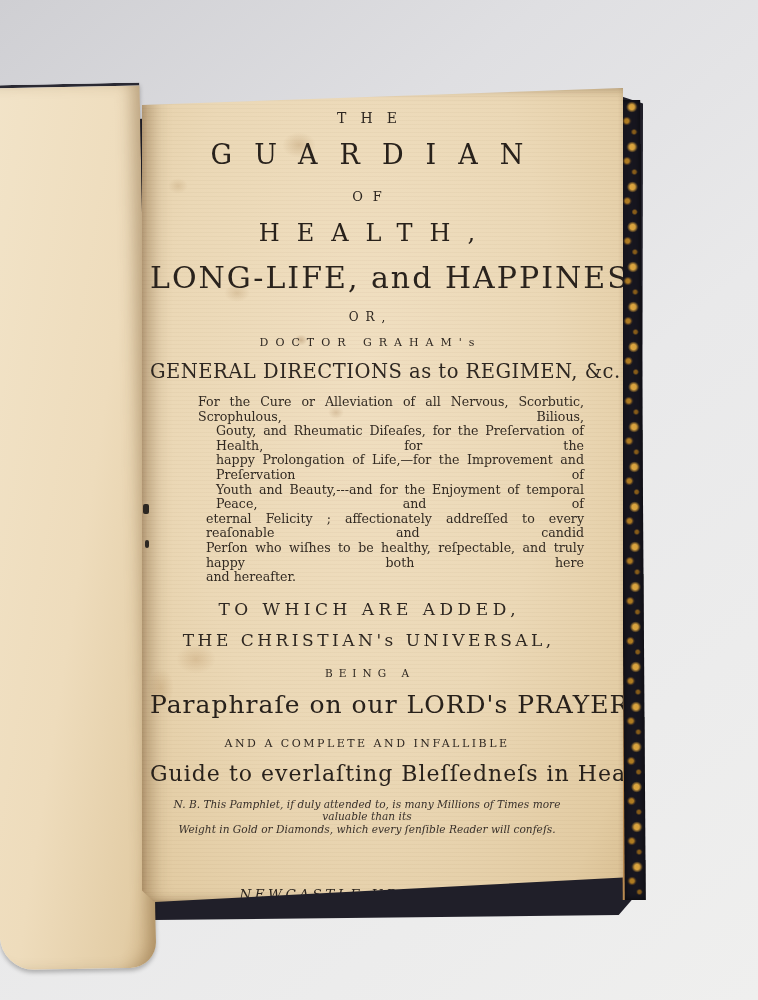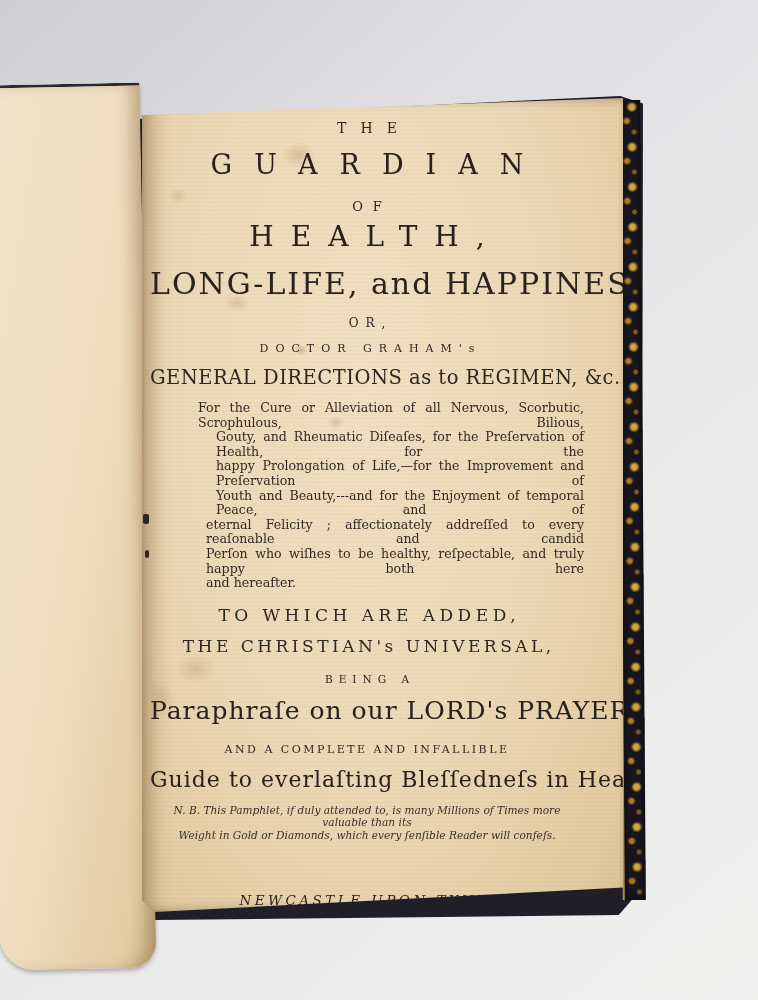--- a/index.html
+++ b/index.html
@@ -32,21 +32,21 @@
   .page-left{
     position:absolute;left:-8px;top:84px;width:156px;height:882px;
     transform:rotate(-1.1deg);
     background:linear-gradient(100deg,#f2e4c9 0%,#eedcbc 55%,#e3cda6 88%,#d5b98c 100%);
     border-top:3px solid #2a2932;
     border-radius:3px 0 26px 34px;
     box-shadow:inset -14px 0 16px -6px rgba(105,70,30,.38), 0 3px 4px rgba(0,0,0,.25);
   }
   
   .page-main{
-    position:absolute;left:142px;top:98px;width:481px;height:814px;
+    position:absolute;left:142px;top:88px;width:481px;height:814px;
     background:radial-gradient(ellipse at 46% 34%,#f0dfc1 0%,#ebd8b6 52%,#e2cba2 88%,#d9bf92 100%);
     clip-path:polygon(0% 2.1%,100% 0%,100% 97%,2.6% 100%,0% 98.6%);
     box-shadow:inset 16px 0 20px -8px rgba(95,60,25,.42), inset 0 -6px 10px -5px rgba(90,60,25,.35), inset 0 5px 8px -4px rgba(90,60,25,.3);
   }
   .paper-texture{
     position:absolute;inset:0;pointer-events:none;
     background:repeating-linear-gradient(180deg,rgba(120,85,40,.035) 0 1px,transparent 1px 4px);
     mix-blend-mode:multiply;
   }
   .stain{position:absolute;border-radius:50%;pointer-events:none;}
@@ -54,21 +54,21 @@
   
   .content{
     position:relative;margin-left:8px;width:434px;
     color:#2e2721;text-align:center;
     text-rendering:optimizeLegibility;
   }
   .ln{white-space:nowrap;}
   .l-the       {padding-top:22px;font-size:14px;letter-spacing:14px;text-indent:14px;}
   .l-guardian  {margin-top:13px;font-size:27px;letter-spacing:22px;text-indent:22px;color:#28211b;}
   .l-of        {margin-top:19px;font-size:13px;letter-spacing:10px;text-indent:10px;}
-  .l-health    {margin-top:6px;font-size:28px;letter-spacing:17px;text-indent:17px;color:#28211b;}
+  .l-health    {margin-top:15px;font-size:24px;letter-spacing:17px;text-indent:17px;color:#28211b;}
   .l-longlife  {margin-top:13px;font-size:30px;letter-spacing:2px;color:#2a231d;}
   .l-or        {margin-top:15px;font-size:12px;letter-spacing:7px;text-indent:7px;}
   .l-doctor    {margin-top:12px;font-size:11px;letter-spacing:7px;text-indent:7px;}
   .l-general   {margin-top:11px;font-size:19.5px;letter-spacing:.5px;}
   .desc        {margin-top:12px;font-size:12.6px;line-height:14.6px;text-align:justify;color:#322a22;margin-left:48px;}
   .desc .dl    {text-align:justify;text-align-last:justify;}
   .desc .dl.ind-a{padding-left:18px;}
   .desc .dl.ind-b{padding-left:8px;}
   .desc .dl.last{text-align-last:left;padding-left:8px;}
   .l-towhich   {margin-top:14px;font-size:17px;letter-spacing:4.5px;text-indent:4.5px;}

